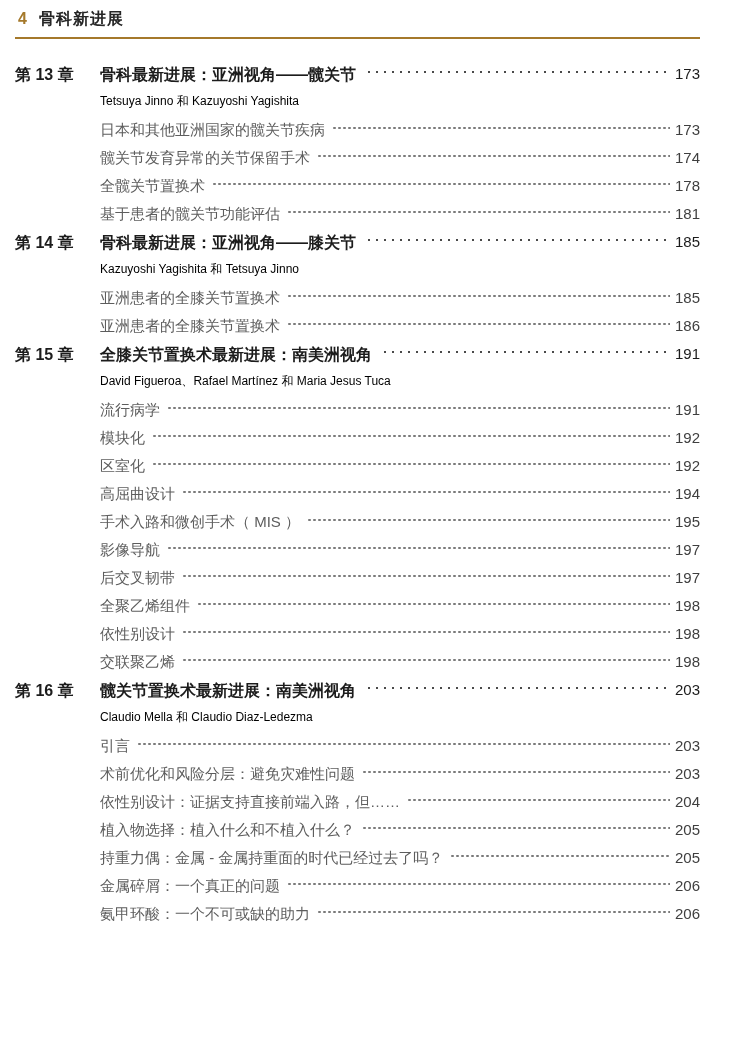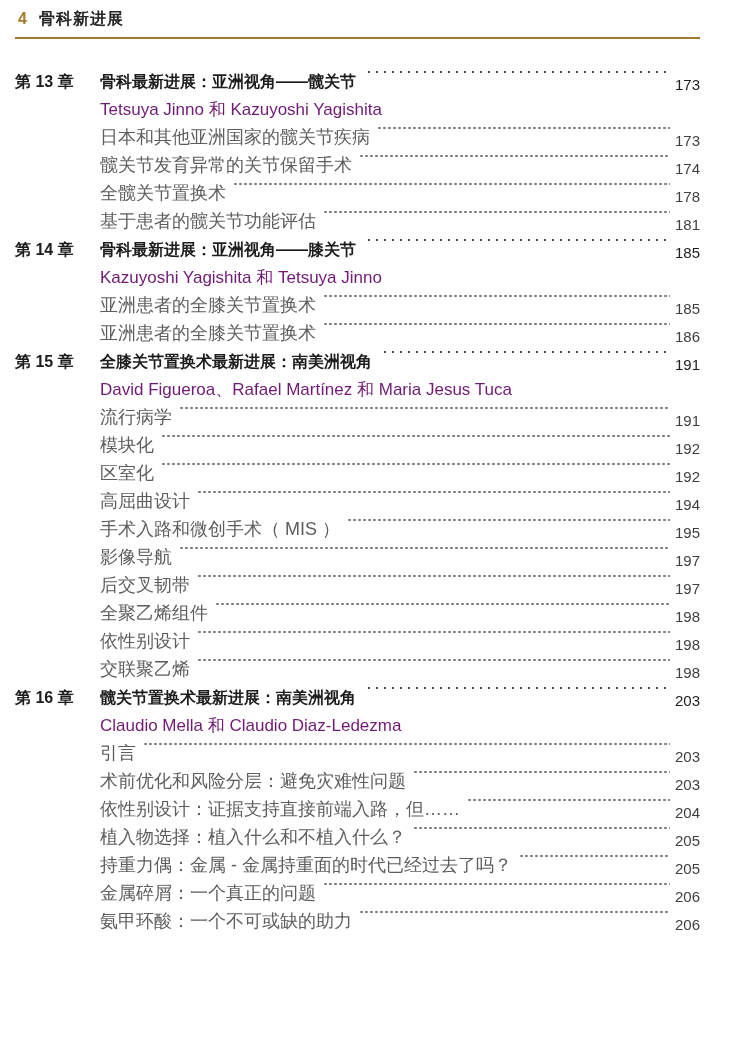--- a/index.html
+++ b/index.html
@@ -39,43 +39,43 @@
     border-top: 2px solid #a5792b;
     margin: 7px 0 0 0;
   }
   main.toc {
     margin-top: 26px;
   }
   .chapter + .chapter {
   }
   .row {
     display: flex;
-    align-items: flex-end;
+    align-items: flex-start;
     height: 28px;
   }
   .label {
     flex: 0 0 85px;
     font-weight: 700;
     font-size: 16px;
     color: #1c1c1c;
     white-space: nowrap;
   }
   .heading-row .title {
     font-weight: 700;
     font-size: 16px;
     color: #1c1c1c;
     white-space: nowrap;
   }
   .authors {
-    font-size: 17px;
-    color: #701a75;
+    font-size: 12px;
+    color: #000000;
     white-space: nowrap;
   }
   .entry-title {
-    font-size: 18px;
+    font-size: 15px;
     color: #5d5d5d;
     white-space: nowrap;
   }
   .leader {
     flex: 1 1 auto;
     height: 100%;
     margin: 0 5px 0 7px;
     background-image: radial-gradient(circle, #7a7a7a 1.05px, transparent 1.35px);
     background-size: 5px 28px;
     background-repeat: repeat-x;

